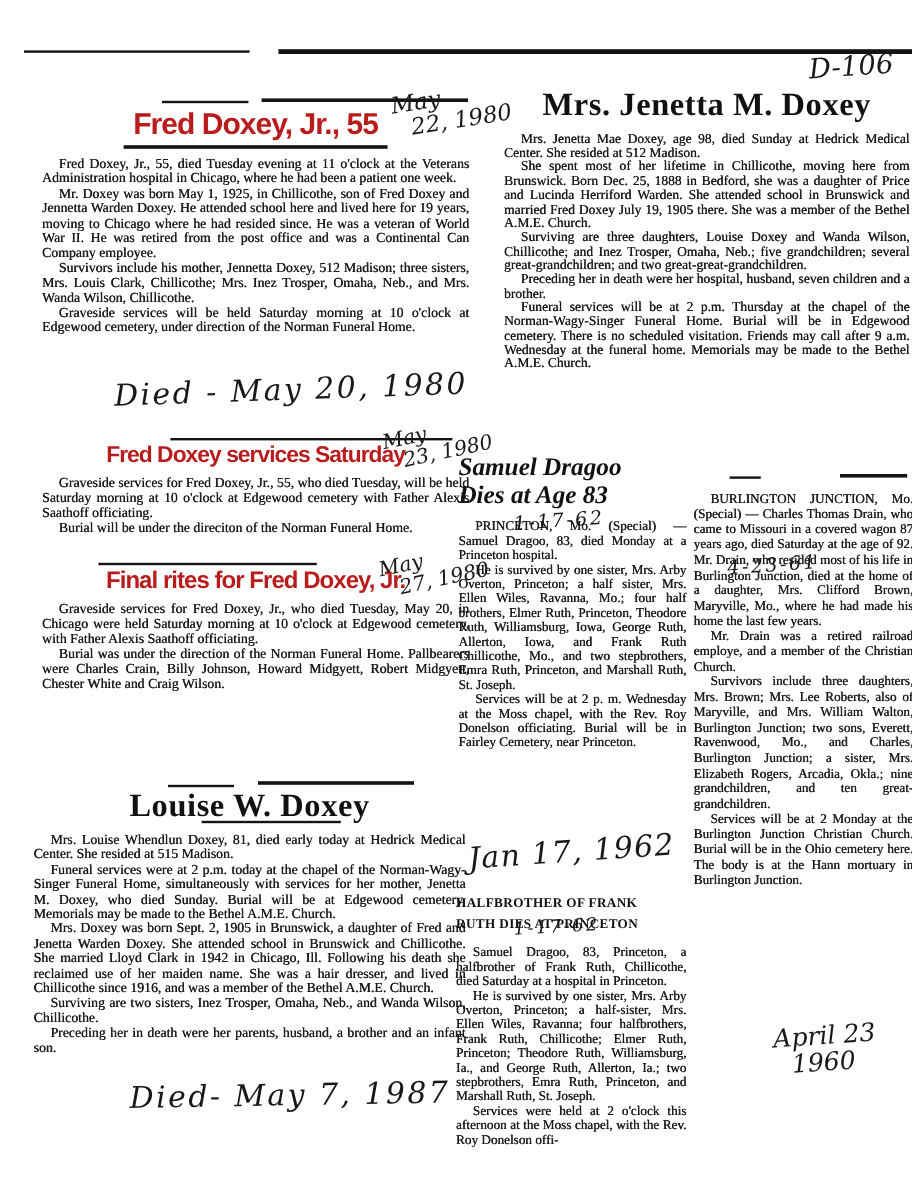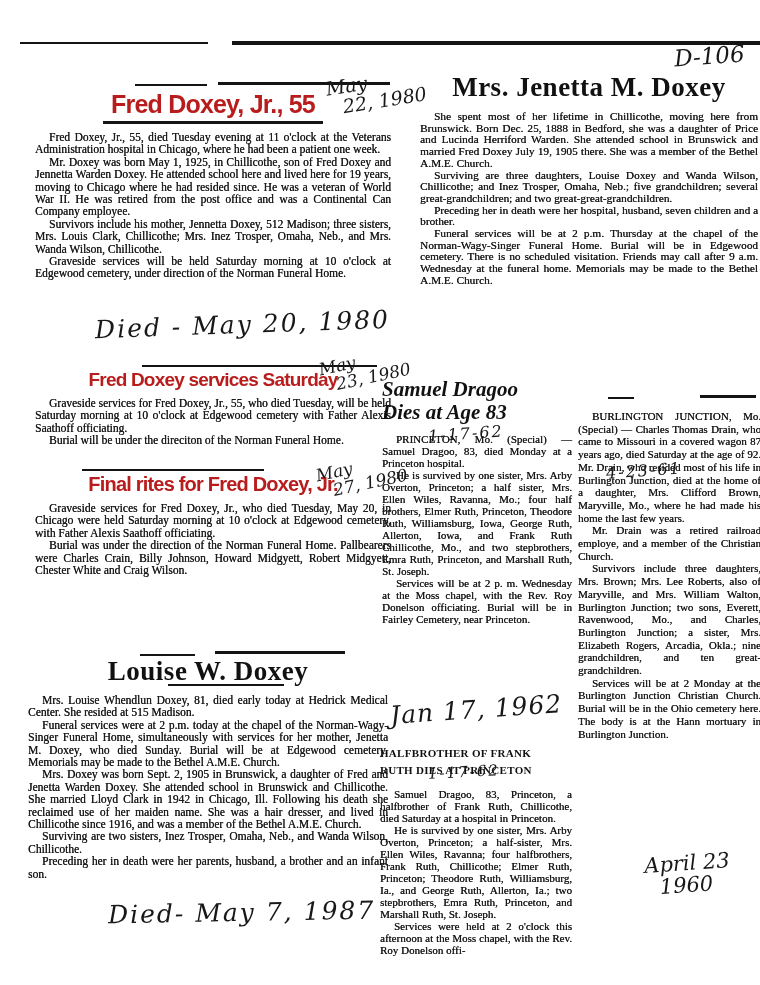--- a/index.html
+++ b/index.html
@@ -127,20 +127,21 @@
     <p>Preceding her in death were her parents, husband, a brother and an infant son.</p>
   </section>
   <div class="rule" style="left:168px; top:684px; width:116px; height:2px;"></div>
   <div class="hw hw-died87">Died- May 7, 1987</div>
 
   <section class="article col-jen" style="left:420px; top:72px; width:338px;">
     <div class="hcenter">
       <h1 class="headline-serif h-jenetta">Mrs. Jenetta M. Doxey</h1>
     </div>
     <div style="height:8px;"></div>
+    <p>Mrs. Jenetta Mae Doxey, age 98, died Sunday at Hedrick Medical Center. She resided at 512 Madison.</p>
     <p>She spent most of her lifetime in Chillicothe, moving here from Brunswick. Born Dec. 25, 1888 in Bedford, she was a daughter of Price and Lucinda Herriford Warden. She attended school in Brunswick and married Fred Doxey July 19, 1905 there. She was a member of the Bethel A.M.E. Church.</p>
     <p>Surviving are three daughters, Louise Doxey and Wanda Wilson, Chillicothe; and Inez Trosper, Omaha, Neb.; five grandchildren; several great-grandchildren; and two great-great-grandchildren.</p>
     <p>Preceding her in death were her hospital, husband, seven children and a brother.</p>
     <p>Funeral services will be at 2 p.m. Thursday at the chapel of the Norman-Wagy-Singer Funeral Home. Burial will be in Edgewood cemetery. There is no scheduled visitation. Friends may call after 9 a.m. Wednesday at the funeral home. Memorials may be made to the Bethel A.M.E. Church.</p>
   </section>
 
   <section class="article col-mid" style="left:382px; top:378px; width:190px;">
     <h2 class="headline-serif h-dragoo">
       <span>Samuel Dragoo</span><br>
       <span>Dies at Age 83</span>

